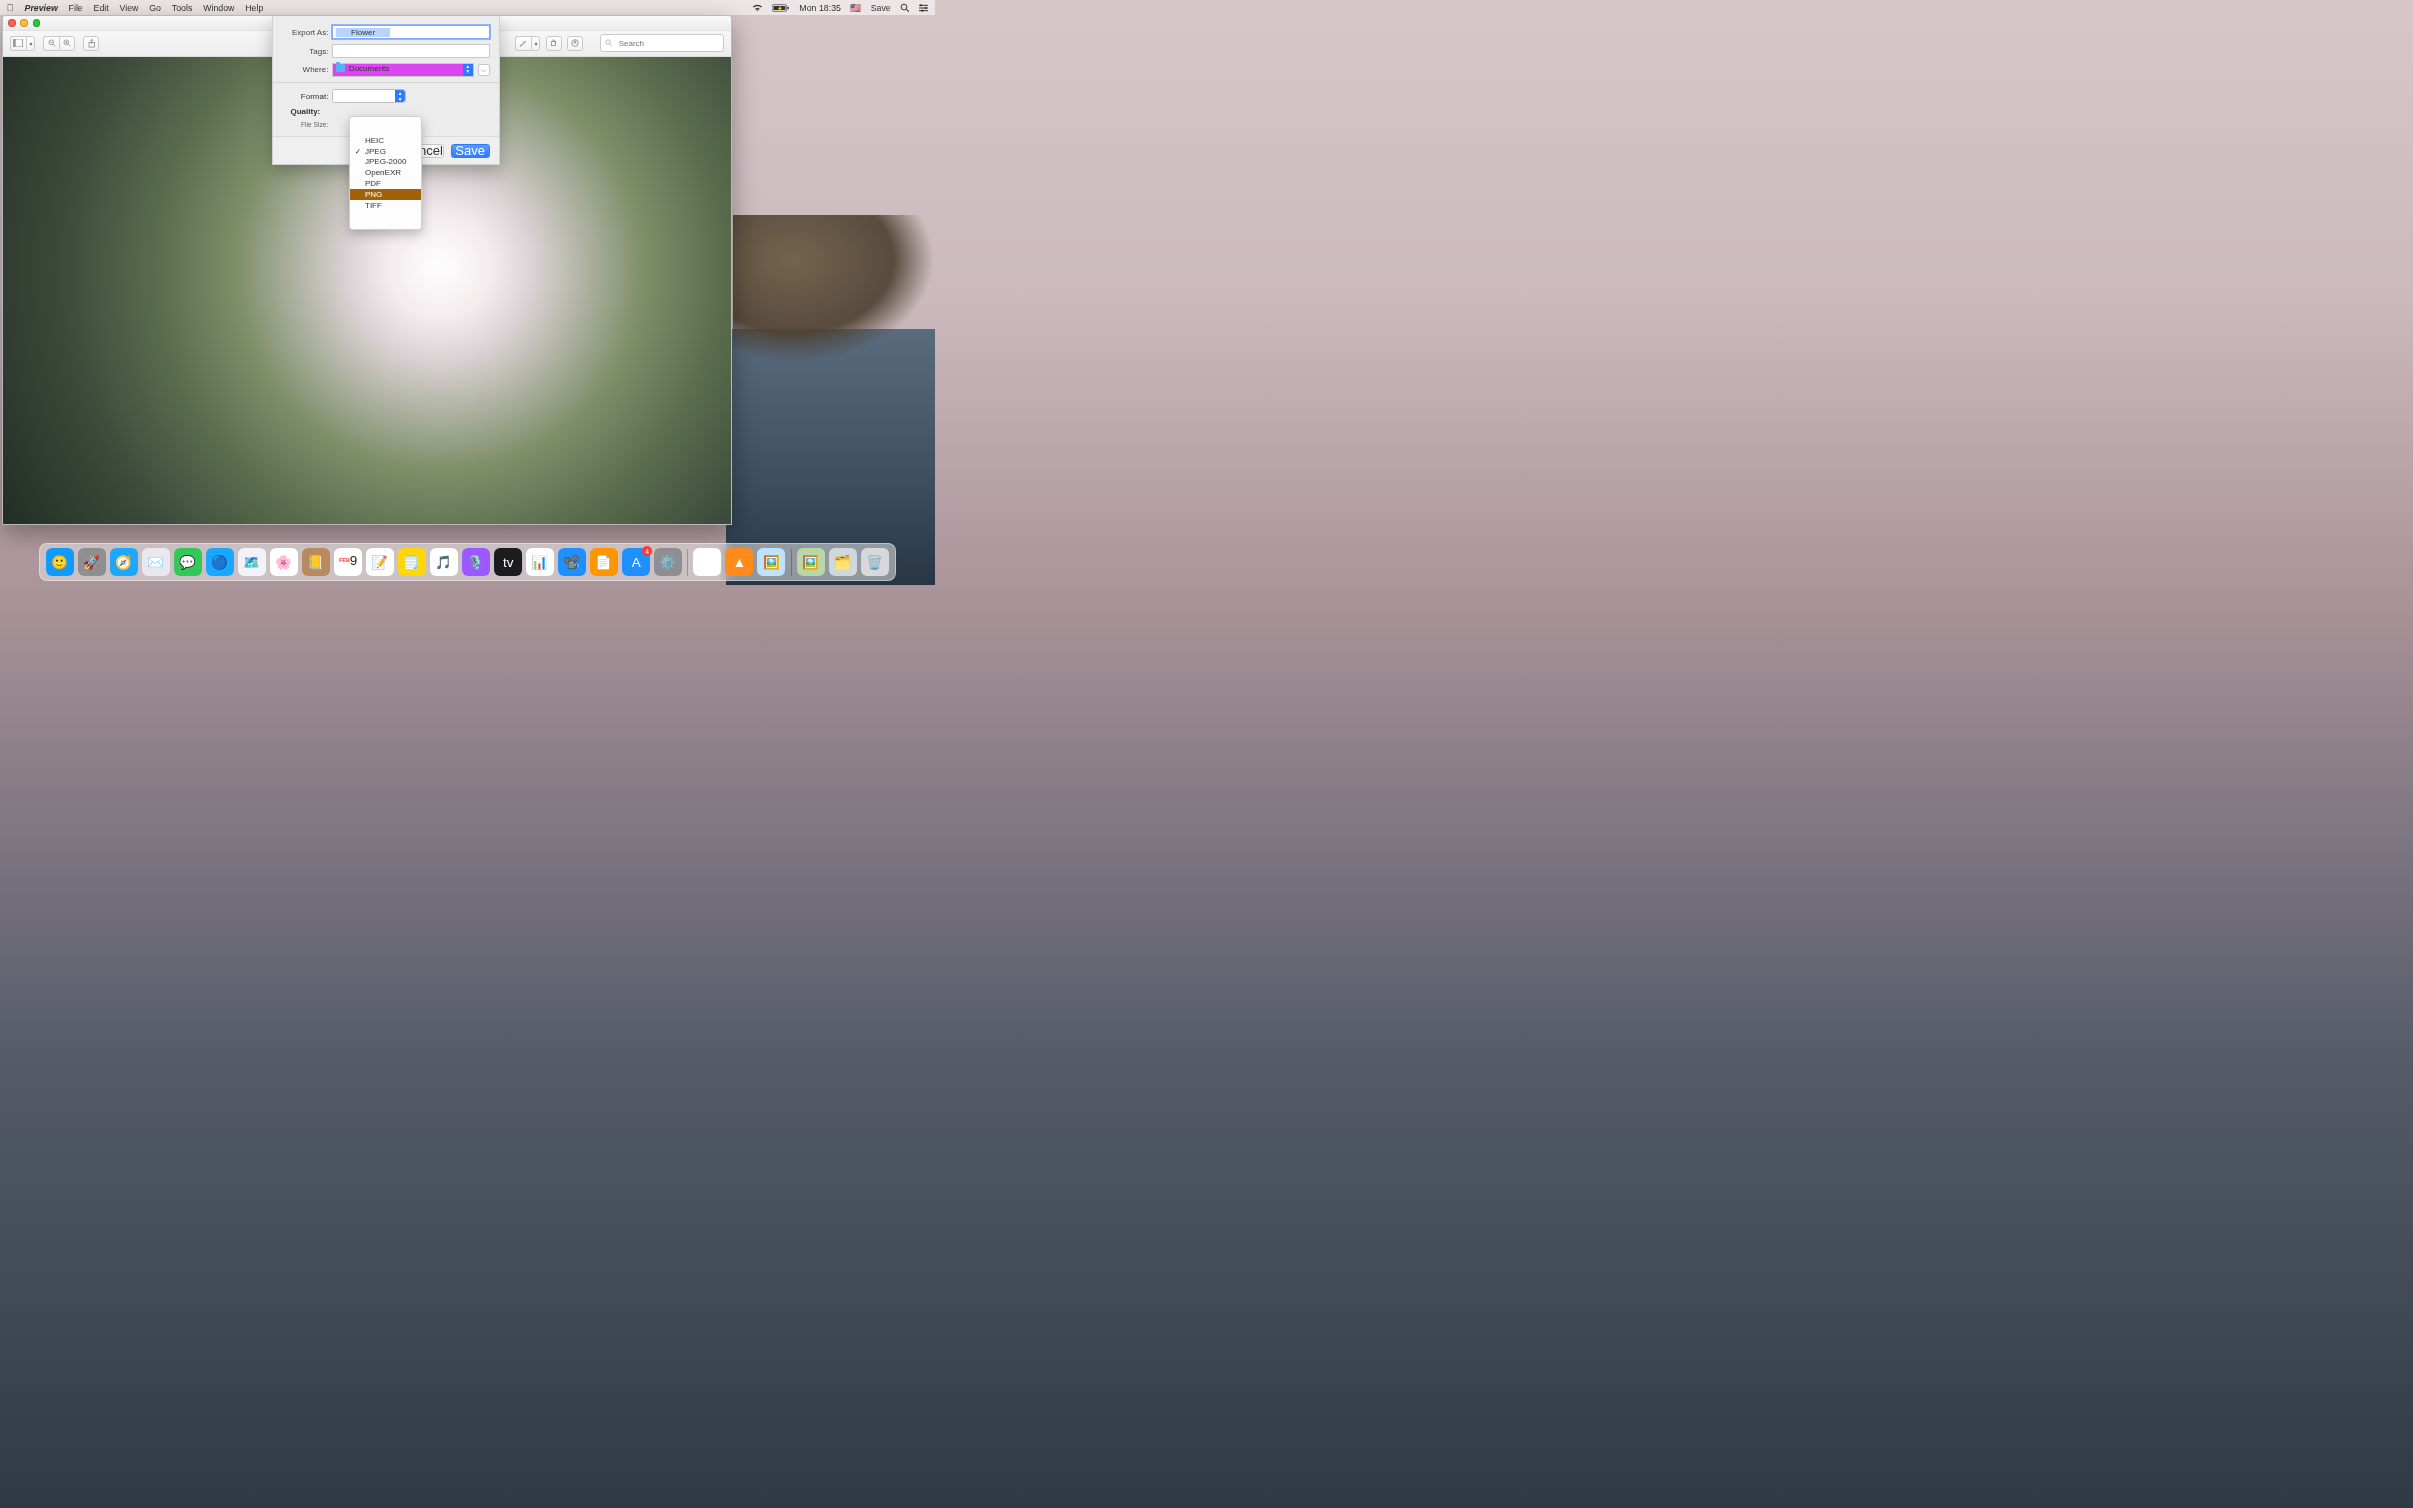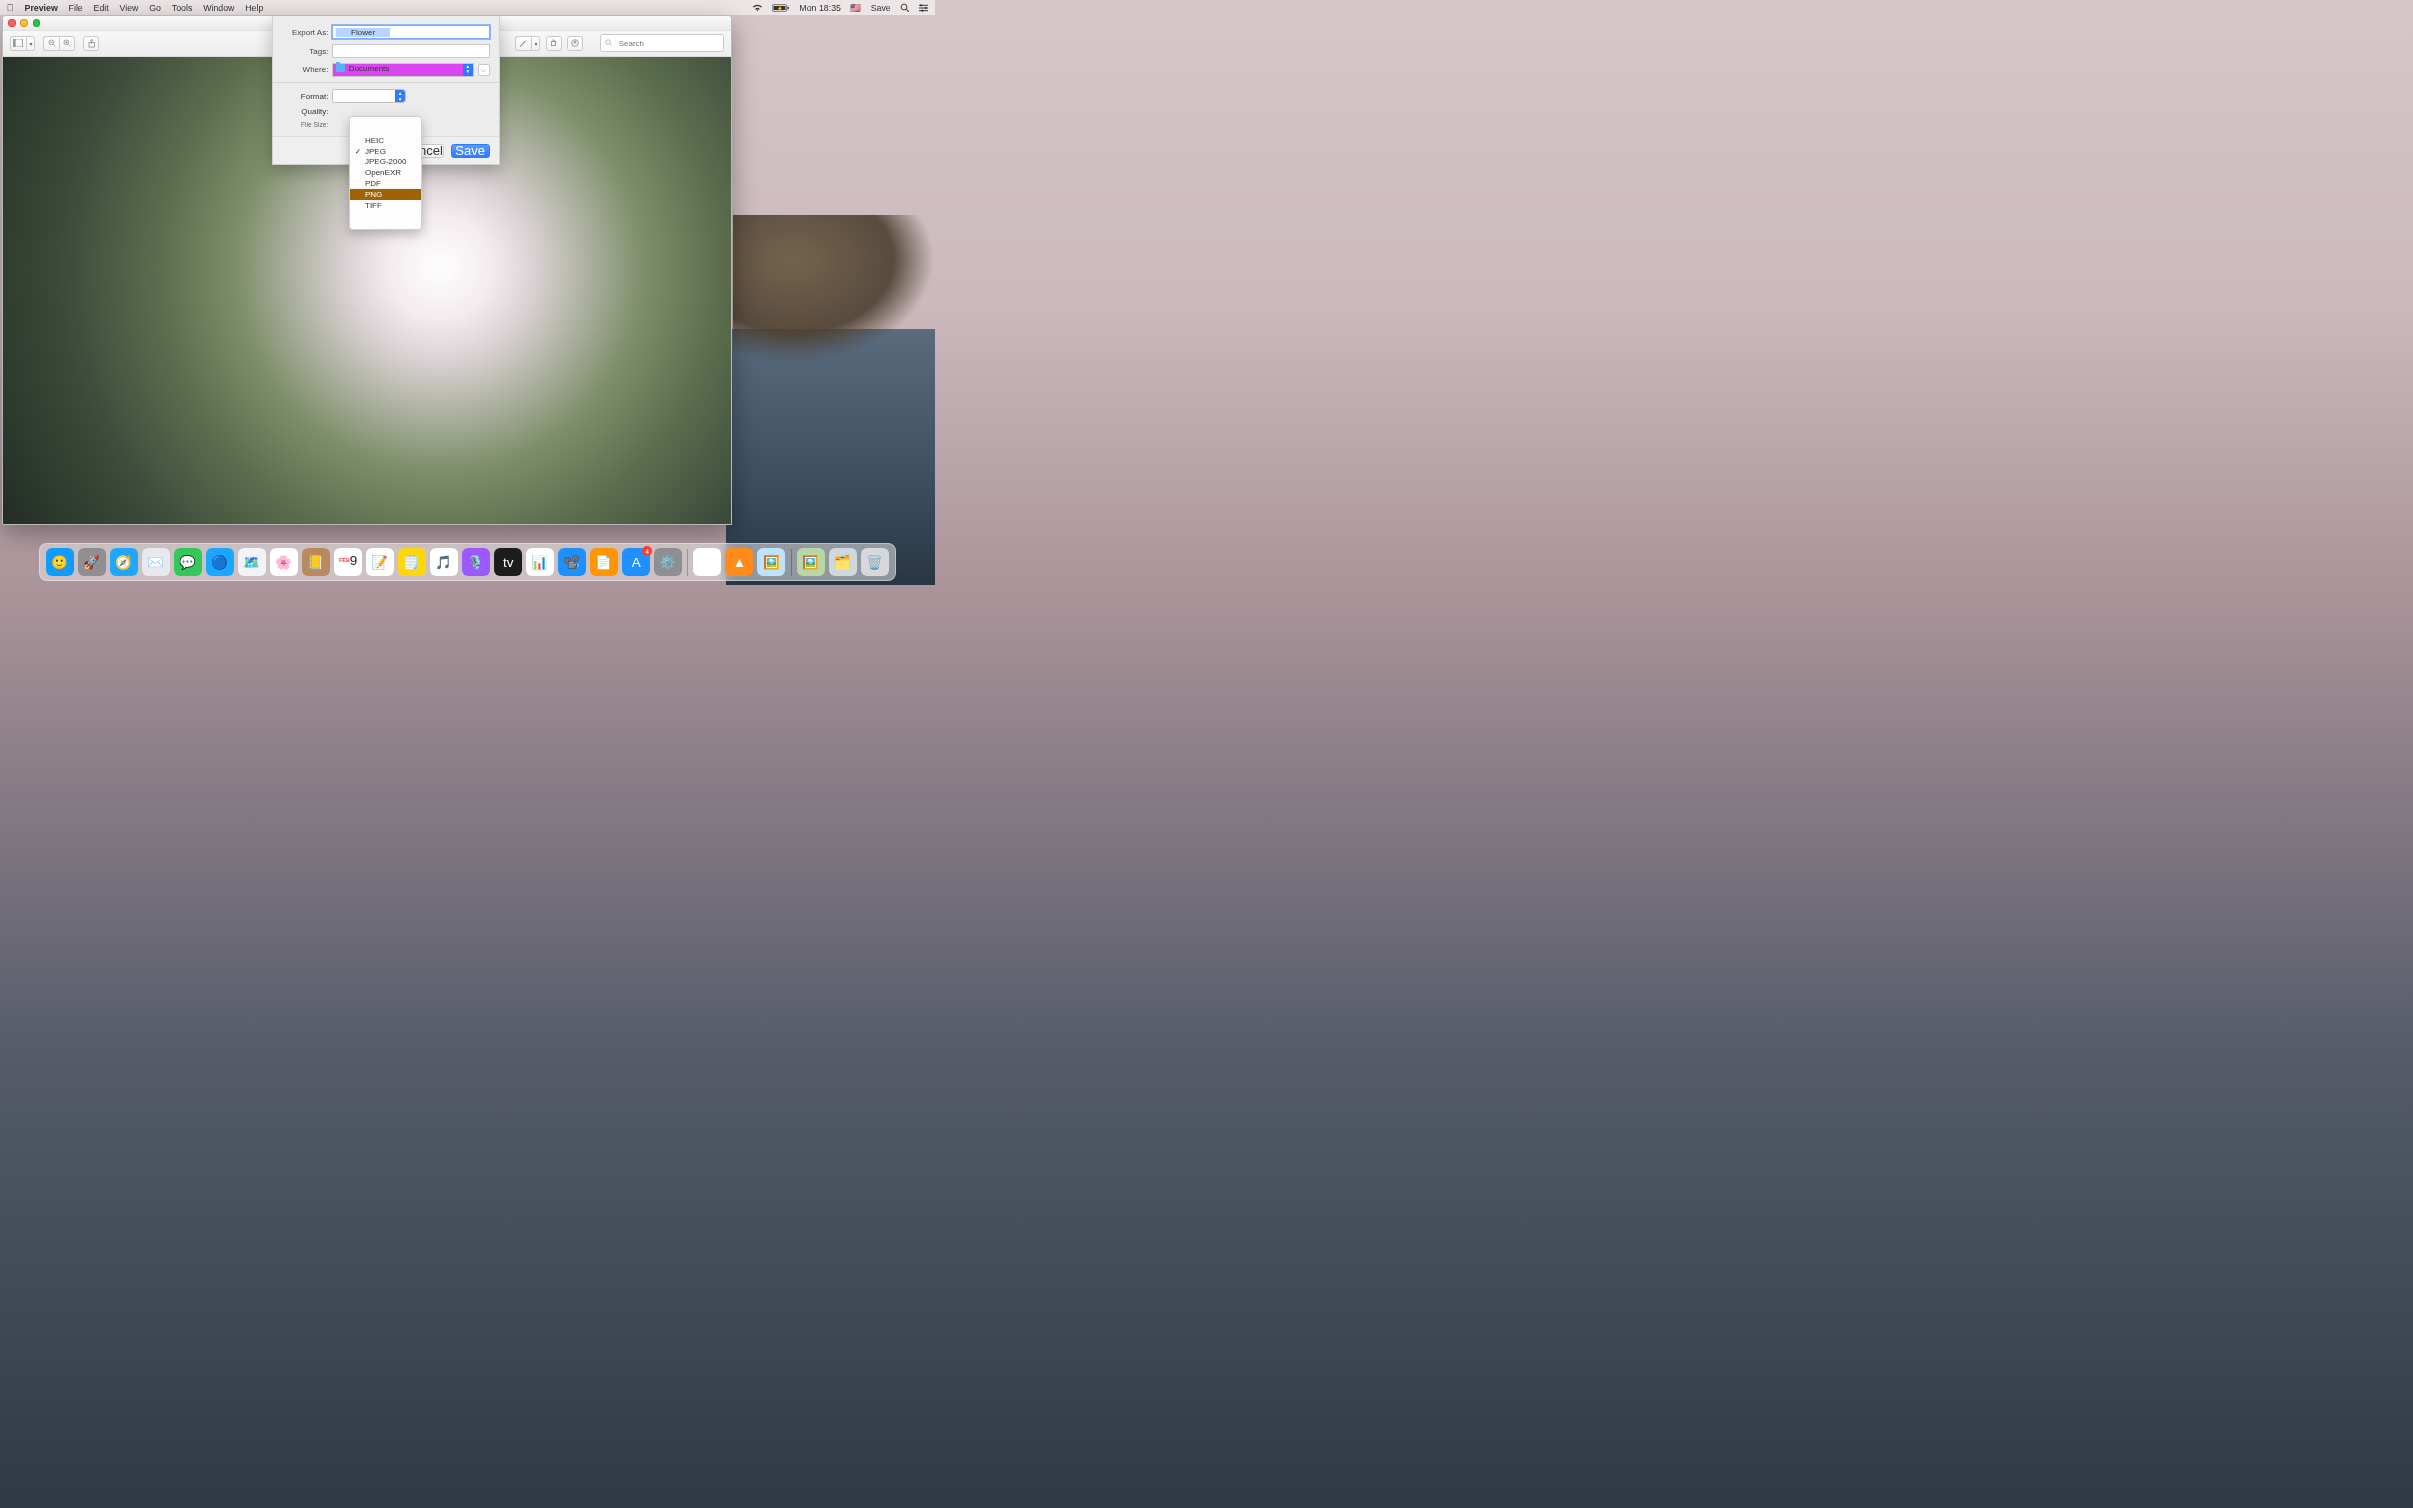--- a/index.html
+++ b/index.html
@@ -30,21 +30,21 @@
   
   .menubar{
     position:absolute;top:0;left:0;right:0;height:var(--menubar-h);
     background:rgba(255,255,255,0.55);
     backdrop-filter:blur(6.7px);
     display:flex;align-items:center;
     padding:0 6.7px;gap:10.8px;
     font-size:8.8px;
   }
   .menubar .apple{font-size:9.4px;}
-  .menubar .appname{font-weight:700;}
+  .menubar .appname{font-weight:700;font-style:italic;}
   .menubar .spacer{flex:1;}
   .menubar .right{display:flex;align-items:center;gap:9.4px;}
   .menubar .right span{display:inline-flex;align-items:center;}
   .mi{cursor:default;}
 
   
   .window{
     position:absolute;left:2px;top:15px;width:730px;height:510px;
     background:#fff;border:0.7px solid var(--win-border);border-radius:4px 4px 0 0;
     box-shadow:0 8px 27px rgba(0,0,0,.35);
@@ -129,21 +129,21 @@
     height:13.5px;flex:0 0 74px;border:0.7px solid #bfbfbf;border-radius:2.7px;background:#fff;
     position:relative;display:flex;align-items:center;font-size:8px;
   }
   .formatbtn .cap{
     position:absolute;right:0;top:0;bottom:0;width:10.8px;background:#2f7bff;border-radius:0 2.7px 2.7px 0;
     display:flex;flex-direction:column;
   }
   .formatbtn .cap span{flex:1;display:flex;align-items:center;justify-content:center;color:#fff;font-size:4.7px;}
 
   .qualityrow{display:flex;align-items:center;gap:4px;margin-top:4px;font-size:8px;}
-  .qualityrow label{width:46px;text-align:right;}
+  .qualityrow label{width:46px;text-align:center;font-weight:bold;}
   .filesizerow{display:flex;align-items:center;gap:4px;margin-top:5.4px;font-size:6.7px;color:#666;}
   .filesizerow label{width:46px;text-align:right;}
 
   .sheet-footer{
     background:#efefef;border-top:0.7px solid #dcdcdc;
     padding:6.7px 9.4px;display:flex;justify-content:flex-end;gap:6.7px;
   }
   .btn{
     height:13.5px;min-width:39px;border:0.7px solid #c8c8c8;border-radius:2.7px;
     background:linear-gradient(#fff,#f3f3f3);font-size:13px;

